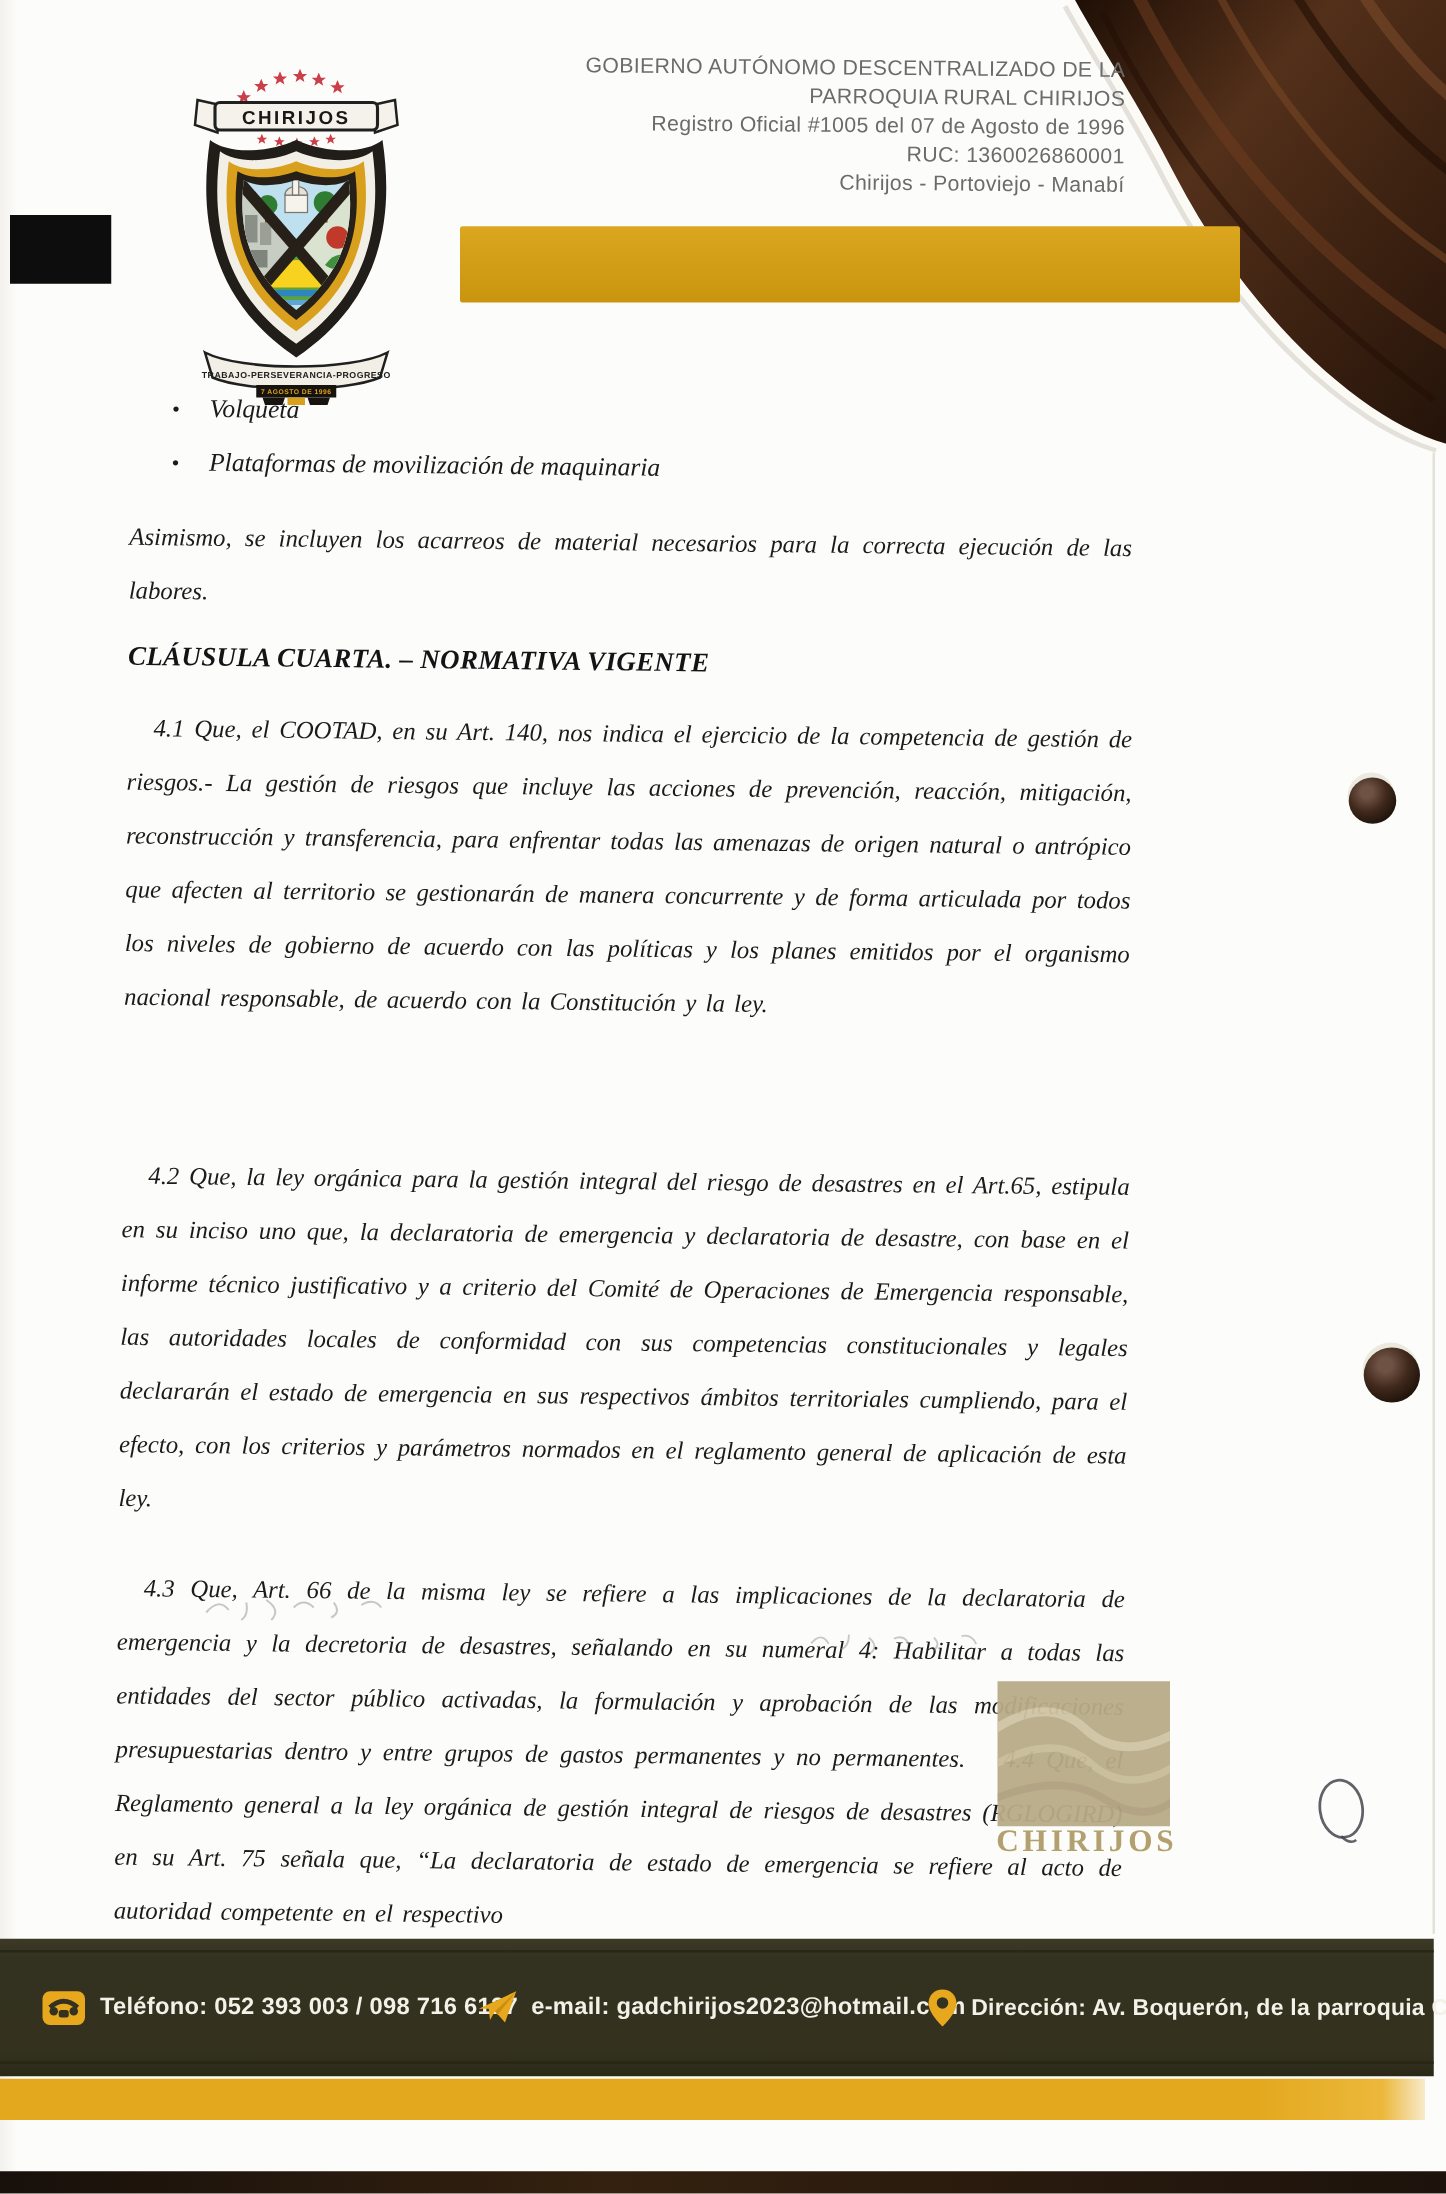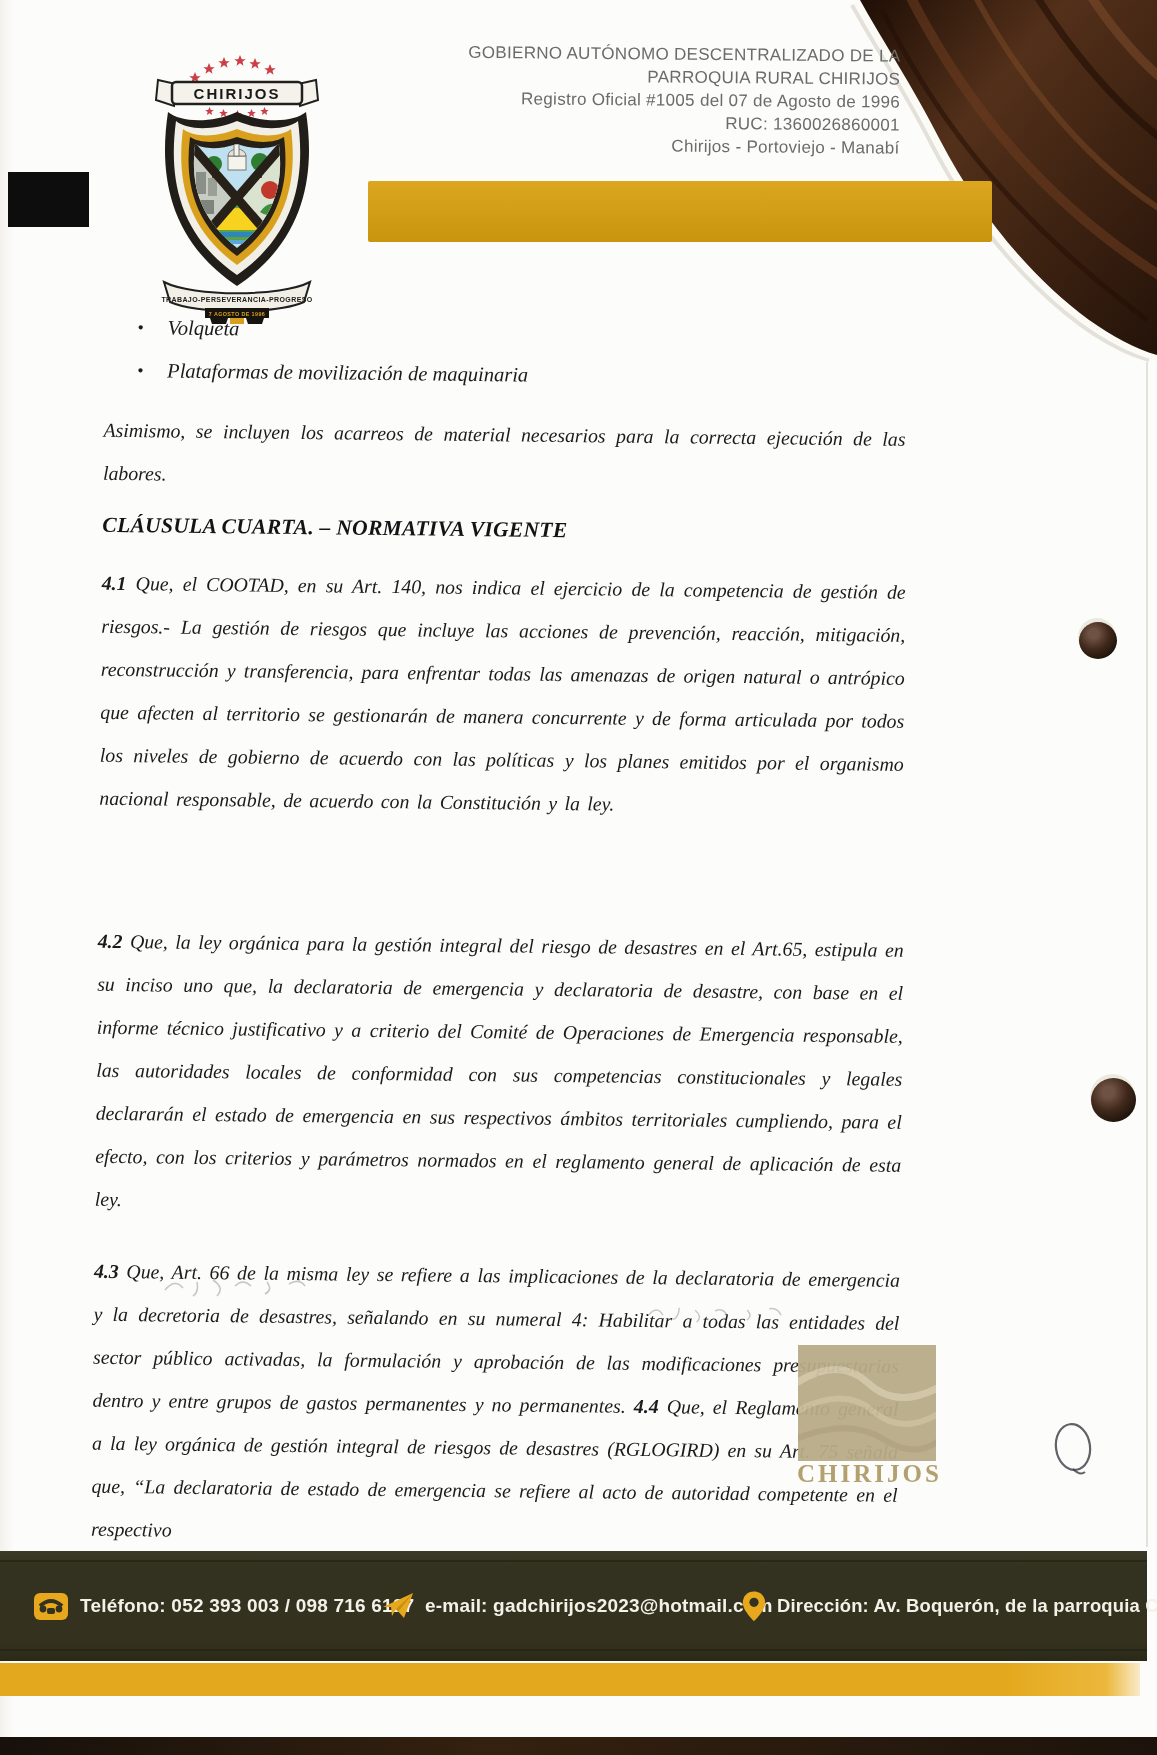--- a/index.html
+++ b/index.html
@@ -13,21 +13,21 @@
   .doc{position:absolute;left:0;top:0;width:100%;height:100%;transform:rotate(.65deg);transform-origin:120px 300px;color:#1b1b1d;}
   .bullets{position:absolute;left:168px;top:306px;margin:0;padding:0;list-style:none;font-style:italic;font-size:20.5px;}
   .bullets li{position:relative;line-height:43px;}
   .bullets li::before{content:"•";position:absolute;left:-30px;font-style:normal;font-size:18px;}
   .para{position:absolute;margin:0;font-style:italic;font-size:19.8px;line-height:43px;text-align:justify;word-spacing:2.5px;}
   .intro{left:105px;top:409px;width:802px;}
   .heading{position:absolute;left:105px;top:513px;margin:0;font-style:italic;font-weight:bold;font-size:21.5px;letter-spacing:.3px;color:#141416;}
   .c41{left:105px;top:562px;width:804px;}
   .c42{left:105px;top:920px;width:806px;}
   .c43{left:105px;top:1250px;width:806px;z-index:5;}
-  .cnum{font-weight:bold;}
+  .cnum{font-weight:normal;margin-left:21px;}
   
   .wm-block{position:absolute;left:798px;top:1345px;width:138px;height:116px;background:#b9ab88;opacity:.95;z-index:1;overflow:hidden;}
   .wm-text{position:absolute;left:797px;top:1460px;z-index:1;font-family:"Liberation Serif",serif;font-weight:bold;font-size:25px;letter-spacing:3px;color:#b3a06f;}
   
   .hole{position:absolute;border-radius:50%;}
   .hole .rim{position:absolute;inset:0;border-radius:50%;background:#ecead f;background:#eceade;}
   .hole .pit{position:absolute;left:1px;top:4px;right:-1px;bottom:-3px;border-radius:50%;background:radial-gradient(circle at 38% 32%,#6e5244 0 14%,#41291c 45%,#1d120a 78%);}
   .h1{left:1078px;top:618px;width:38px;height:38px;}
   .h2{left:1090px;top:1074px;width:45px;height:45px;}
   .edge-line{position:absolute;left:1146px;top:362px;width:2px;height:1185px;background:#e4e1d8;}

